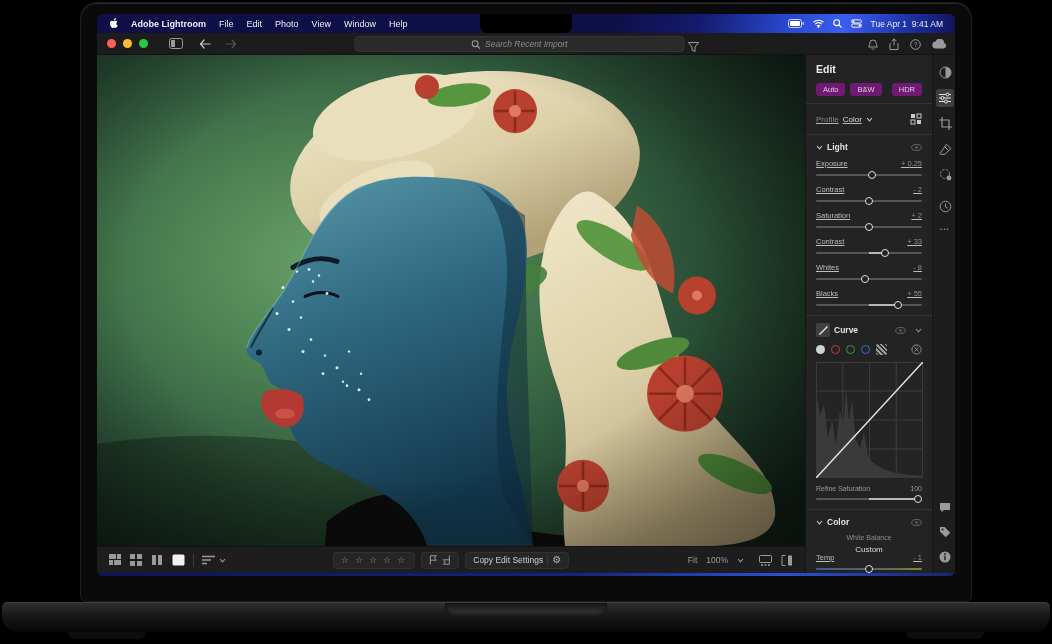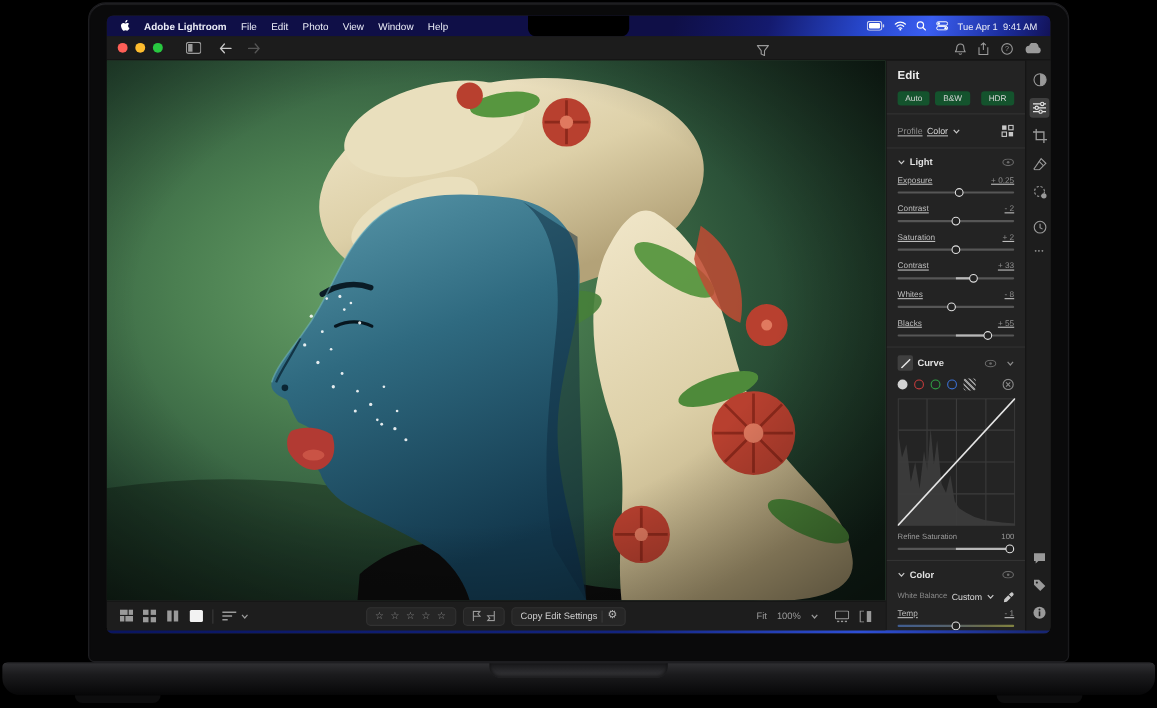--- a/index.html
+++ b/index.html
@@ -47,21 +47,21 @@
   .stars span { color:#8f8f8f; font-size:9px; letter-spacing:2px; }
   .copy-btn { font-size:8.5px; color:#cfcfcf; }
   .gear { font-size:10px; color:#b5b5b5; line-height:1; }
   .rt-tools { margin-left:auto; display:flex; align-items:center; gap:9px; font-size:8.5px; color:#9a9a9a; }
 
   
   .panel { width:127px; flex:0 0 127px; background:#232323; border-left:1px solid #141414; padding:8px 10px 0; color:#b5b5b5; font-size:8px; overflow:hidden; }
   .panel hr { border:none; border-top:1px solid #333; margin:7px -10px; }
   .p-title { font-size:10.5px; font-weight:bold; color:#ececec; margin-bottom:8px; }
   .p-btnrow { display:flex; gap:5px; align-items:center; }
-  .p-btn { background:#14532d; border-radius:3px; padding:2px 7px; font-size:7.5px; color:#d6d6d6; }
+  .p-btn { background:#701a75; border-radius:3px; padding:2px 7px; font-size:7.5px; color:#d6d6d6; }
   .p-btn.hdr { margin-left:auto; }
   .profile-row { display:flex; align-items:center; gap:4px; height:16px;text-decoration:underline; }
   .dim { color:#8a8a8a; }
   .bright { color:#dcdcdc; }
   .ml { margin-left:auto; }
   .sec-head { display:flex; align-items:center; gap:4px; margin:6px 0 7px; }
   .sec-title { font-size:8.5px; font-weight:bold; color:#e2e2e2; }
   .srow { margin-bottom:5px; }
   .srow-top { display:flex; justify-content:space-between; font-size:7.5px; color:#bdbdbd;text-decoration:underline; }
   .srow-top .sval { color:#8f8f8f; }
@@ -70,21 +70,21 @@
   .track.grad-temp { background:linear-gradient(90deg,#3e5c92 0%,#56626a 45%,#6e7048 78%,#828440 100%); }
   .knob { position:absolute; top:-3px; width:8px; height:8px; border-radius:50%; background:#222; border:1.5px solid #dedede; }
   .chan-row { display:flex; align-items:center; gap:6px; margin:2px 0 5px; }
   .chan { width:9px; height:9px; border-radius:50%; }
   .chan.all { background:#d2d2d2; }
   .chan.r { border:1.5px solid #c23b3b; } .chan.g { border:1.5px solid #2f9e44; } .chan.b { border:1.5px solid #3b6fd0; }
   .hatch { width:11px; height:11px; border-radius:2px; background:repeating-linear-gradient(45deg,#9a9a9a 0 1.5px,#2c2c2c 1.5px 3.5px); }
   .curve-ic { width:14px; height:14px; background:#3f3f3f; border-radius:2px; display:flex; align-items:center; justify-content:center; }
   .plot { margin:2px 0 3px; }
   .refine-row { display:flex; justify-content:space-between; font-size:7px; color:#9a9a9a; margin-top:2px; }
-  .wb-row { display:flex; align-items:center; gap:4px; height:17px; margin-bottom:2px; }
+  .wb-row { display:flex; align-items:center; gap:4px; height:17px; margin-bottom:2px;flex-direction:column; }
 
   
   .strip { width:25px; flex:0 0 25px; background:#1d1d1d; border-left:1px solid #141414; display:flex; flex-direction:column; align-items:center; padding:11px 0 10px; gap:13px; position:relative; }
   .strip .sel { width:18px; height:18px; background:#3f3f3f; border-radius:3px; display:flex; align-items:center; justify-content:center; margin:-3px 0; }
   .strip .grow { margin-top:auto; }
   .more-dots { color:#8f8f8f; font-size:6px; letter-spacing:1px; }
 
   .wall-strip { height:3px; flex:0 0 3px; background:linear-gradient(90deg,#0a1560 0%,#13247f 55%,#2e4fd6 80%,#16246f 100%); }
 </style>
 </head>
@@ -146,20 +146,27 @@
         <div class="nav-ic" style="margin-left:16px">
           <svg width="12" height="10" viewBox="0 0 12 10">
               <path d="M5 1L1.5 5L5 9M1.5 5H11" stroke="#c8c8c8" fill="none" stroke-width="1.2" stroke-linecap="round"></path>
             </svg>
         </div>
         <div class="nav-ic" style="margin-left:14px">
           <svg width="12" height="10" viewBox="0 0 12 10">
               <path d="M7 1L10.5 5L7 9M10.5 5H1" stroke="#555" fill="none" stroke-width="1.2" stroke-linecap="round"></path>
             </svg>
         </div>
+        <div class="searchbox">
+          <svg width="9" height="9" viewBox="0 0 9 9">
+              <circle cx="3.7" cy="3.7" r="2.9" stroke="#9a9a9a" fill="none" stroke-width="1.1"></circle>
+              <path d="M6 6l2.3 2.3" stroke="#9a9a9a" stroke-width="1.1" stroke-linecap="round"></path>
+            </svg>
+          <span>Search Recent Import</span>
+        </div>
         <div class="filter-ic">
           <svg width="11" height="10" viewBox="0 0 11 10">
               <path d="M0.5 0.5h10L7 5v4.5L4 8V5Z" stroke="#9a9a9a" fill="none"></path>
             </svg>
         </div>
         <div class="tb-right">
           <svg width="10" height="11" viewBox="0 0 10 11">
               <path d="M5 1a3.2 3.2 0 0 1 3.2 3.2c0 2.6 1 3.3 1.3 3.8H0.5c.3-.5 1.3-1.2 1.3-3.8A3.2 3.2 0 0 1 5 1Z" stroke="#9a9a9a" fill="none"></path>
               <path d="M3.8 9.5a1.3 1.3 0 0 0 2.4 0" stroke="#9a9a9a" fill="none"></path>
             </svg>

